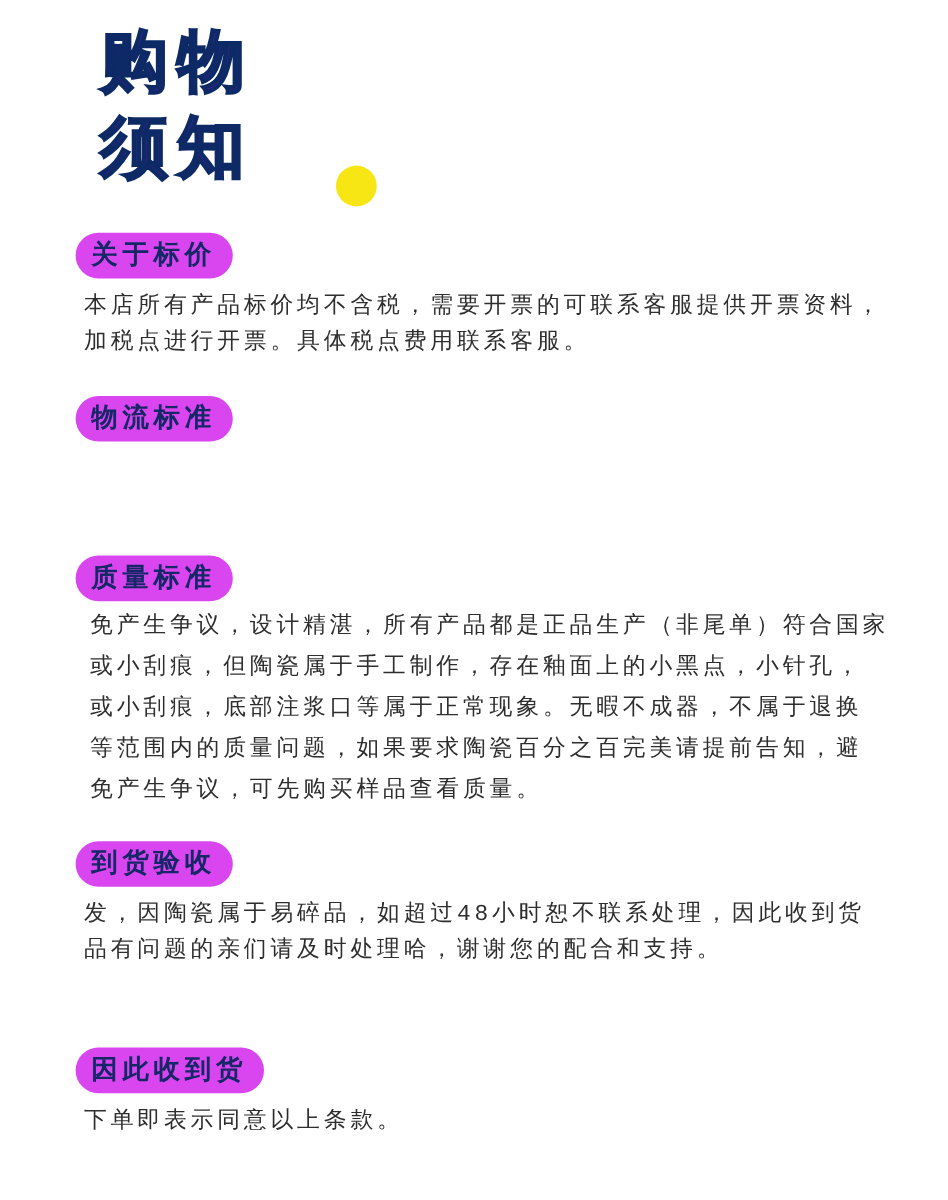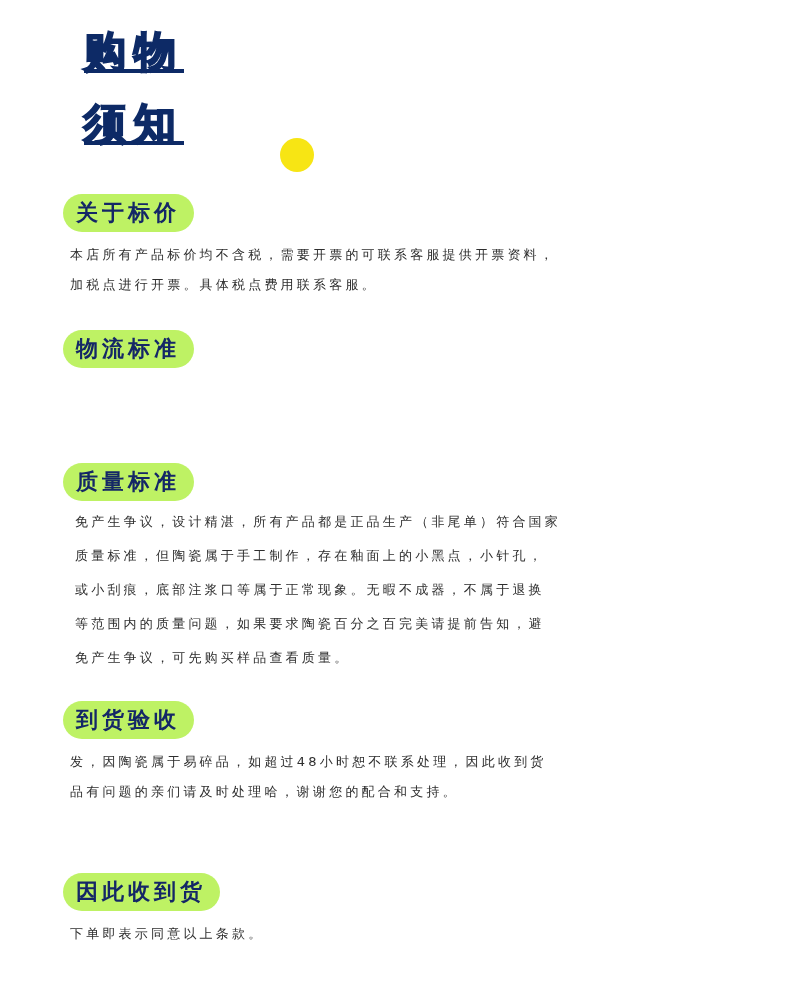--- a/index.html
+++ b/index.html
@@ -6,36 +6,36 @@
   body {
     width: 790px; height: 1000px; position: relative; overflow: hidden;
     font-family: "DejaVu Sans", "Liberation Sans", sans-serif;
   }
   .title-block { position: absolute; left: 84px; top: 20px; width: 180px; height: 150px; }
   .title-dot {
     position: absolute; left: 196px; top: 118px; width: 34px; height: 34px;
     border-radius: 50%; background: #f7e514; z-index: 0;
   }
   .title-line {
-    position: absolute; left: 0; font-size: 42px; font-weight: 900; color: #4c1d95;
-    letter-spacing: 8px; line-height: 64px; z-index: 1; white-space: nowrap; text-decoration: underline;
+    position: absolute; left: 0; font-size: 56px; font-weight: 900; color: #4c1d95;
+    letter-spacing: 8px; line-height: 64px; z-index: 1; white-space: nowrap;
     -webkit-text-stroke: 2px #0d2a66;
   }
   .title-line.l1 { top: 0; }
   .title-line.l2 { top: 72px; }
 
   .section { position: absolute; left: 63px; width: 700px; }
   .pill {
     display: inline-block; height: 38px; line-height: 38px; padding: 0 14px 0 13px;
-    background: #bef264; border-radius: 19px;
+    background: #d946ef; border-radius: 19px;
     font-size: 22px; font-weight: bold; color: #142766; letter-spacing: 4px;
   }
   .body-text {
-    margin-top: 8px; font-size: 13px; color: #2e2e2e; letter-spacing: 3.2px;
-    line-height: 30px; padding-left: 7px;
+    margin-top: 8px; font-size: 19px; color: #2e2e2e; letter-spacing: 3.2px;
+    line-height: 30px; padding-left: 7px; font-family: Liberation Mono, monospace;
   }
   .body-text.quality { line-height: 34px; padding-left: 12px; margin-top: 4px; }
   .body-text div { white-space: nowrap; }
 </style>
 </head>
 <body>
 
 <div class="title-block">
   <div class="title-dot"></div>
   <div class="title-line l1">购物</div>
@@ -51,21 +51,21 @@
 </div>
 
 <div class="section" style="top:330px;">
   <div class="pill">物流标准</div>
 </div>
 
 <div class="section" style="top:463px;">
   <div class="pill">质量标准</div>
   <div class="body-text quality">
     <div>免产生争议，设计精湛，所有产品都是正品生产（非尾单）符合国家</div>
-    <div>质量标准，但陶瓷属于手工制作，存在釉面上的小黑点，小针孔，</div>
+    <div>或小刮痕，但陶瓷属于手工制作，存在釉面上的小黑点，小针孔，</div>
     <div>或小刮痕，底部注浆口等属于正常现象。无暇不成器，不属于退换</div>
     <div>等范围内的质量问题，如果要求陶瓷百分之百完美请提前告知，避</div>
     <div>免产生争议，可先购买样品查看质量。</div>
   </div>
 </div>
 
 <div class="section" style="top:701px;">
   <div class="pill">到货验收</div>
   <div class="body-text">
     <div>发，因陶瓷属于易碎品，如超过48小时恕不联系处理，因此收到货</div>

